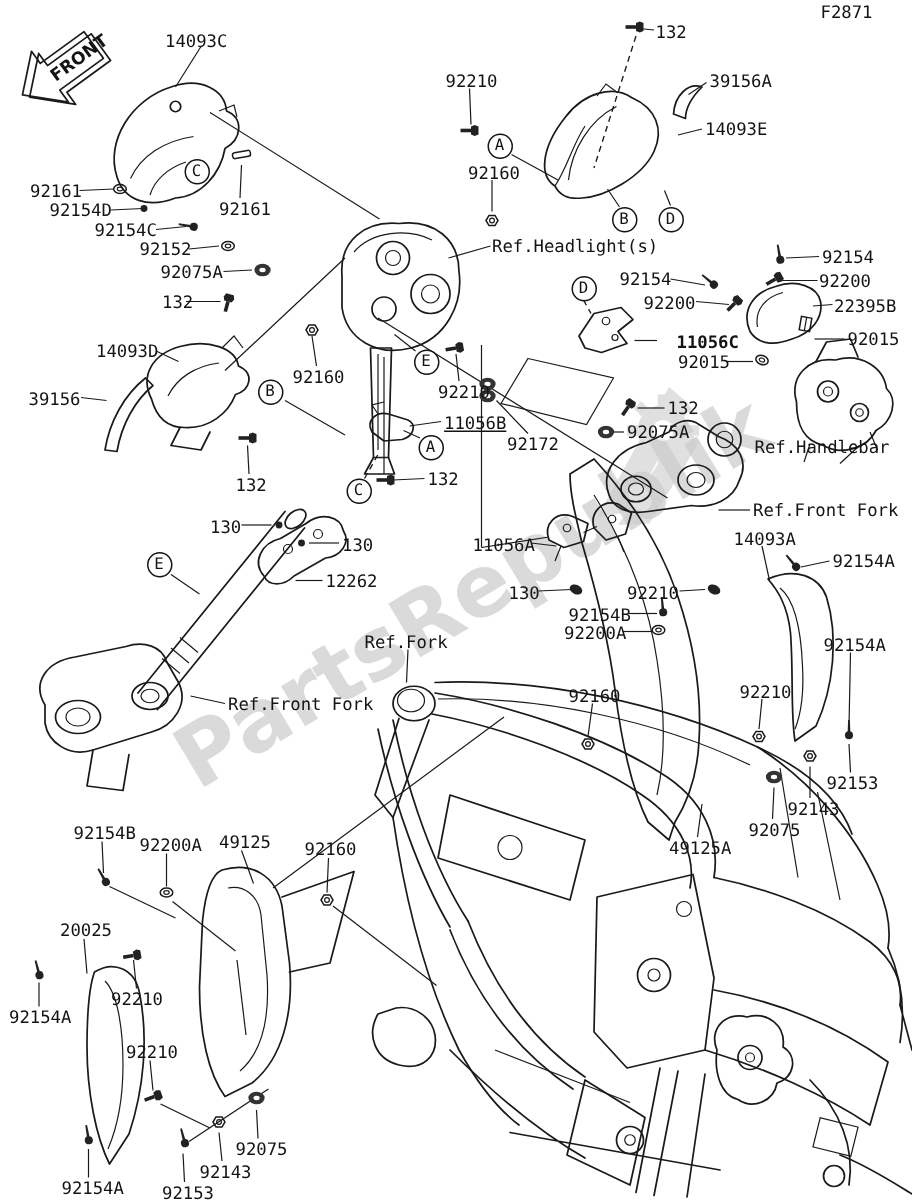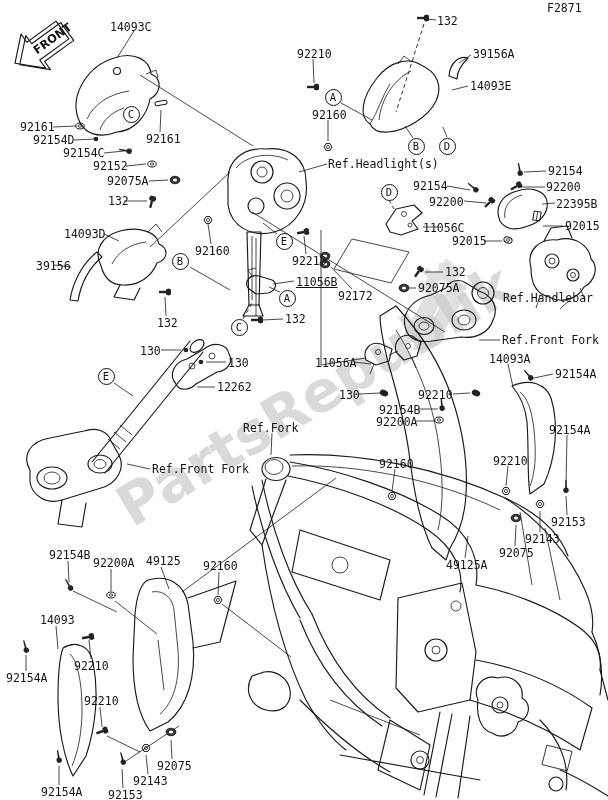--- a/index.html
+++ b/index.html
@@ -400,24 +400,24 @@
       <div class="callout" style="left: 93px; top: 160px;">92152</div>
       <div class="callout" style="left: 107px; top: 175px;">92075A</div>
       <div class="callout" style="left: 108px; top: 195px;">132</div>
       <div class="callout" style="left: 328px; top: 158px;">Ref.Headlight(s)</div>
       <div class="callout" style="left: 548px; top: 165px;">92154</div>
       <div class="callout" style="left: 546px; top: 181px;">92200</div>
       <div class="callout" style="left: 413px; top: 180px;">92154</div>
       <div class="callout" style="left: 429px; top: 196px;">92200</div>
       <div class="callout" style="left: 556px; top: 198px;">22395B</div>
       <div class="callout" style="left: 565px; top: 220px;">92015</div>
-      <div class="callout" style="left: 423px; top: 222px;">11056C</div>
+      <div class="callout" style="left: 451px; top: 222px; font-weight: bold;">11056C</div>
       <div class="callout" style="left: 452px; top: 235px;">92015</div>
       <div class="callout" style="left: 64px; top: 228px;">14093D</div>
-      <div class="callout" style="left: 36px; top: 260px;">39156</div>
+      <div class="callout" style="left: 19px; top: 260px;">39156</div>
       <div class="callout" style="left: 195px; top: 245px;">92160</div>
       <div class="callout" style="left: 292px; top: 255px;">92210</div>
       <div class="callout" style="left: 296px; top: 276px; text-decoration: underline;">11056B</div>
       <div class="callout" style="left: 445px; top: 266px;">132</div>
       <div class="callout" style="left: 418px; top: 282px;">92075A</div>
       <div class="callout" style="left: 338px; top: 290px;">92172</div>
       <div class="callout" style="left: 157px; top: 317px;">132</div>
       <div class="callout" style="left: 285px; top: 313px;">132</div>
       <div class="callout" style="left: 140px; top: 345px;">130</div>
       <div class="callout" style="left: 228px; top: 357px;">130</div>
@@ -437,21 +437,21 @@
       <div class="callout" style="left: 379px; top: 458px;">92160</div>
       <div class="callout" style="left: 493px; top: 455px;">92210</div>
       <div class="callout" style="left: 551px; top: 516px;">92153</div>
       <div class="callout" style="left: 525px; top: 533px;">92143</div>
       <div class="callout" style="left: 499px; top: 547px;">92075</div>
       <div class="callout" style="left: 446px; top: 559px;">49125A</div>
       <div class="callout" style="left: 49px; top: 549px;">92154B</div>
       <div class="callout" style="left: 93px; top: 557px;">92200A</div>
       <div class="callout" style="left: 146px; top: 555px;">49125</div>
       <div class="callout" style="left: 203px; top: 560px;">92160</div>
-      <div class="callout" style="left: 40px; top: 614px;">14093</div>
+      <div class="callout" style="left: 40px; top: 614px;">20025</div>
       <div class="callout" style="left: 74px; top: 660px;">92210</div>
       <div class="callout" style="left: 6px; top: 672px;">92154A</div>
       <div class="callout" style="left: 84px; top: 695px;">92210</div>
       <div class="callout" style="left: 157px; top: 760px;">92075</div>
       <div class="callout" style="left: 133px; top: 775px;">92143</div>
       <div class="callout" style="left: 41px; top: 786px;">92154A</div>
       <div class="callout" style="left: 108px; top: 789px;">92153</div>
       <div class="letter-badge" style="left: 122.5px; top: 105.5px;">C</div>
       <div class="letter-badge" style="left: 324.5px; top: 88.5px;">A</div>
       <div class="letter-badge" style="left: 407.5px; top: 137.5px;">B</div>

